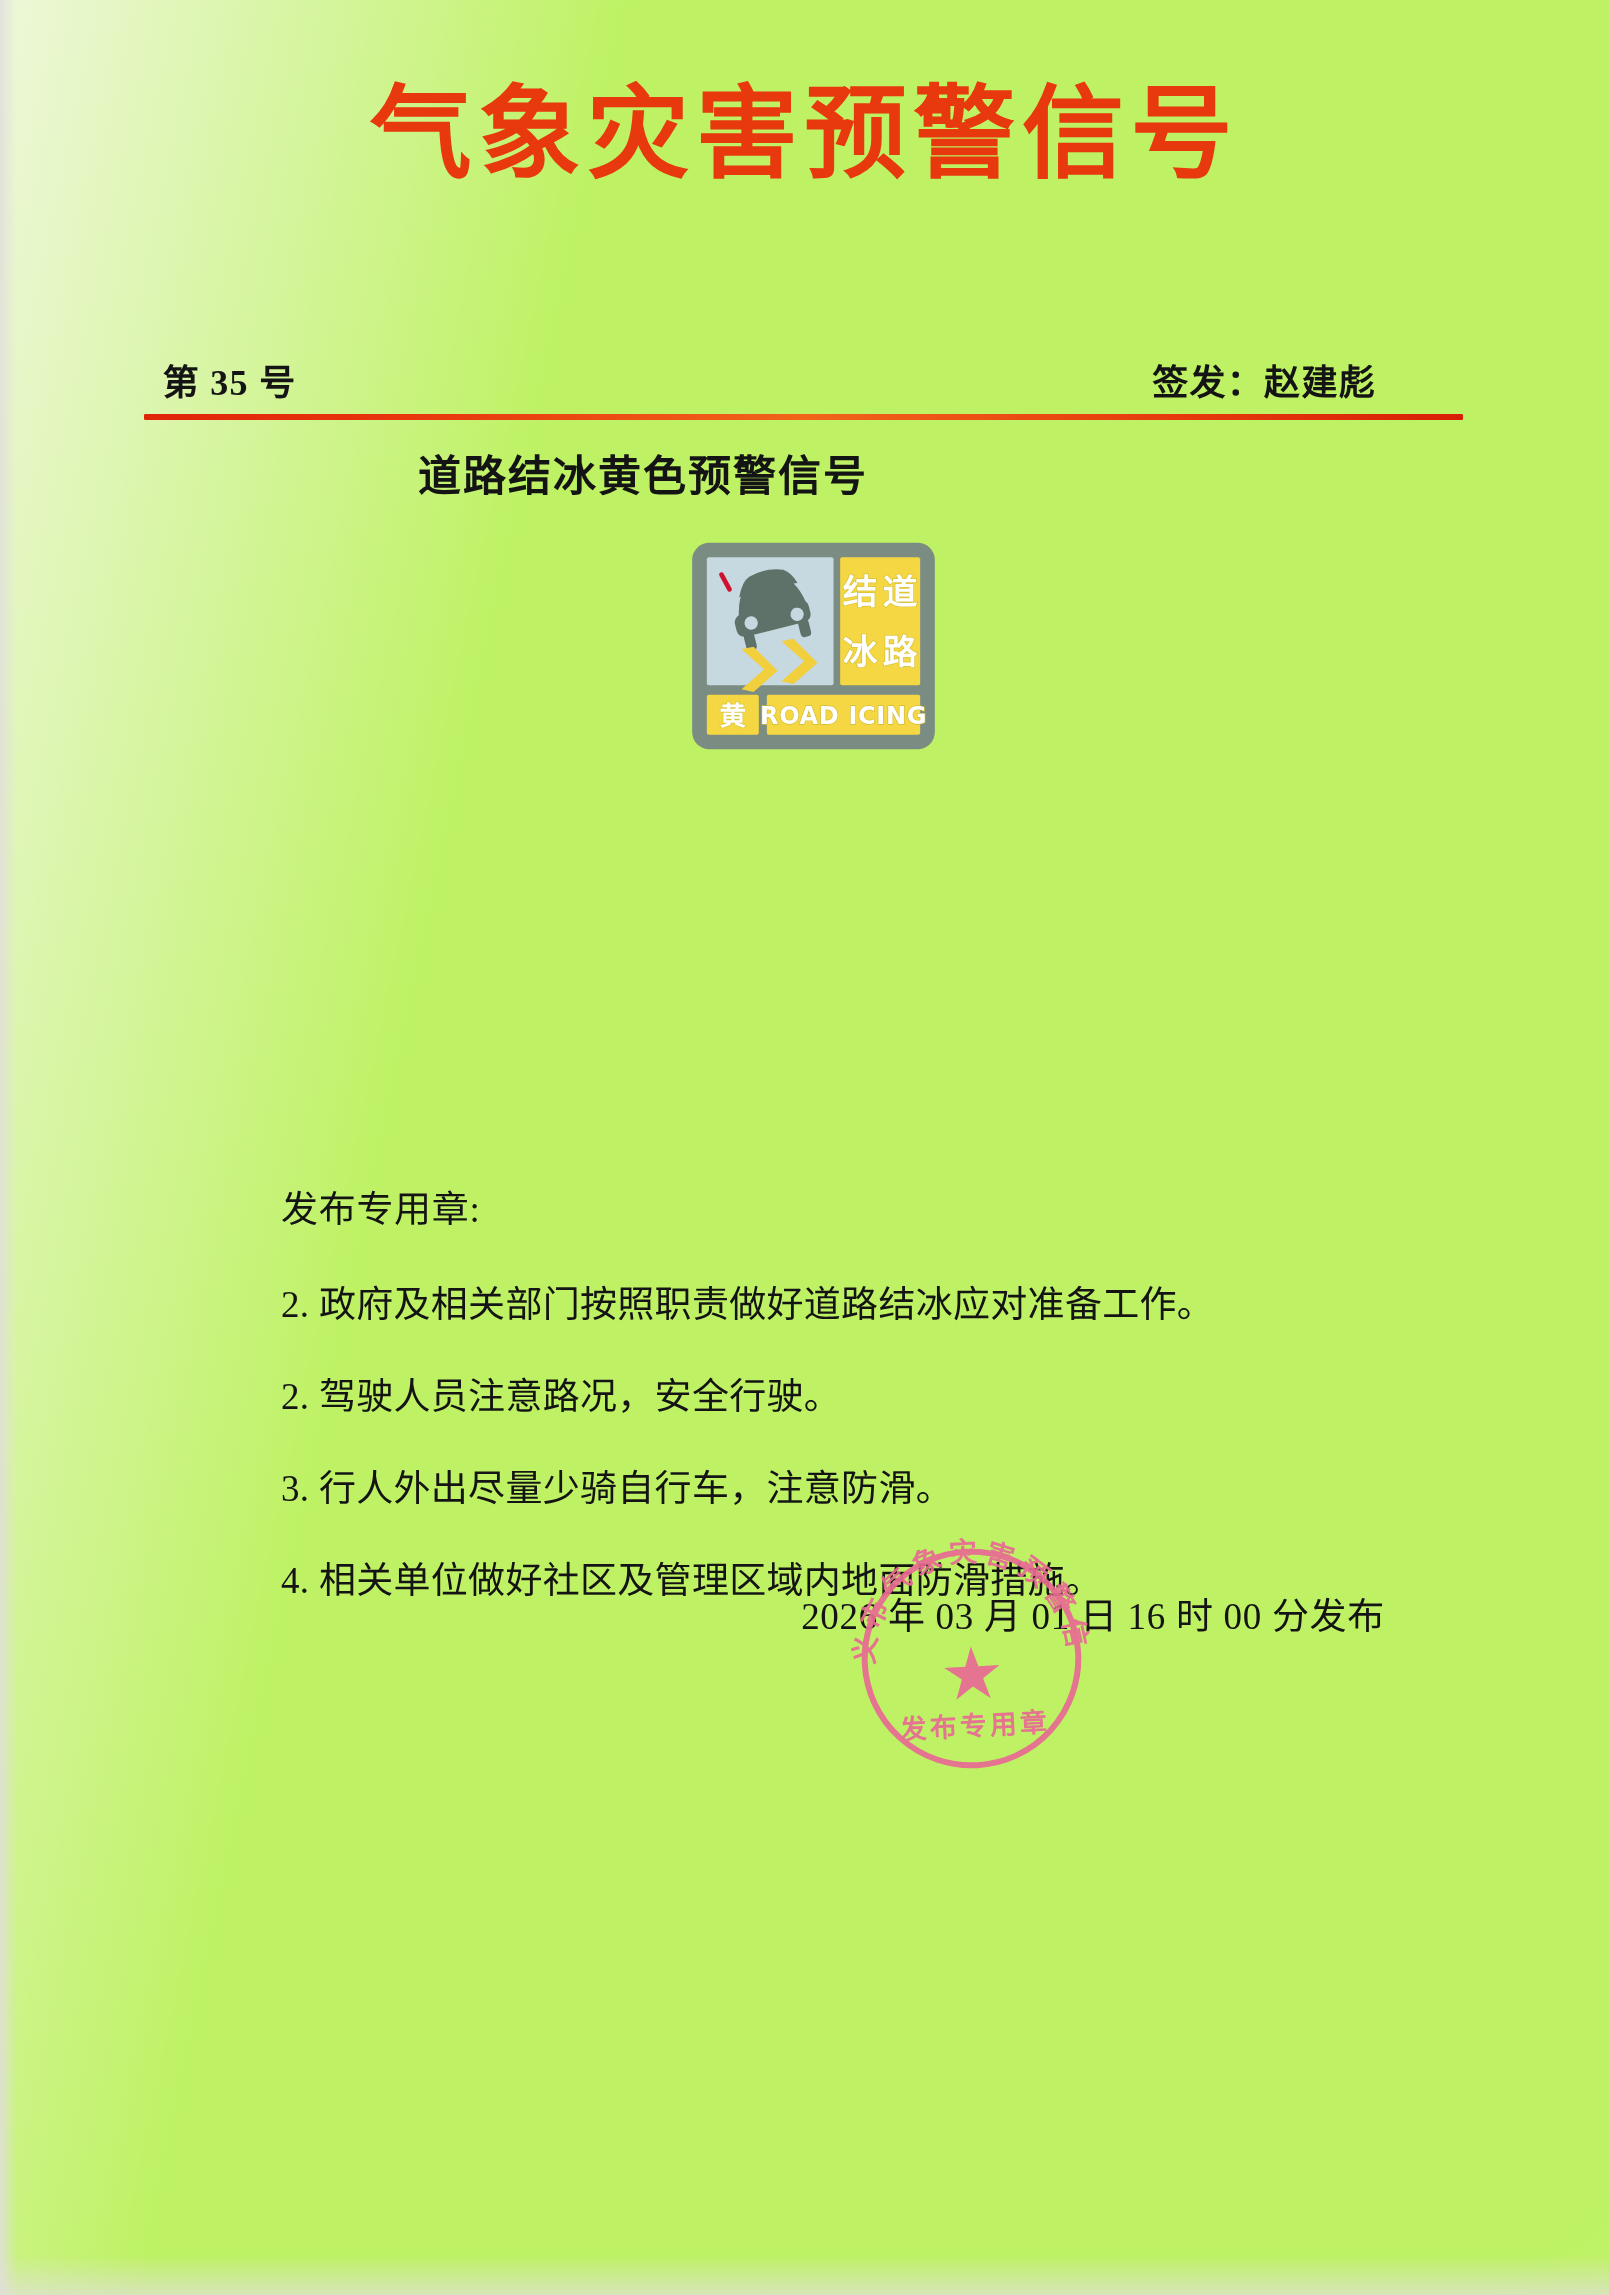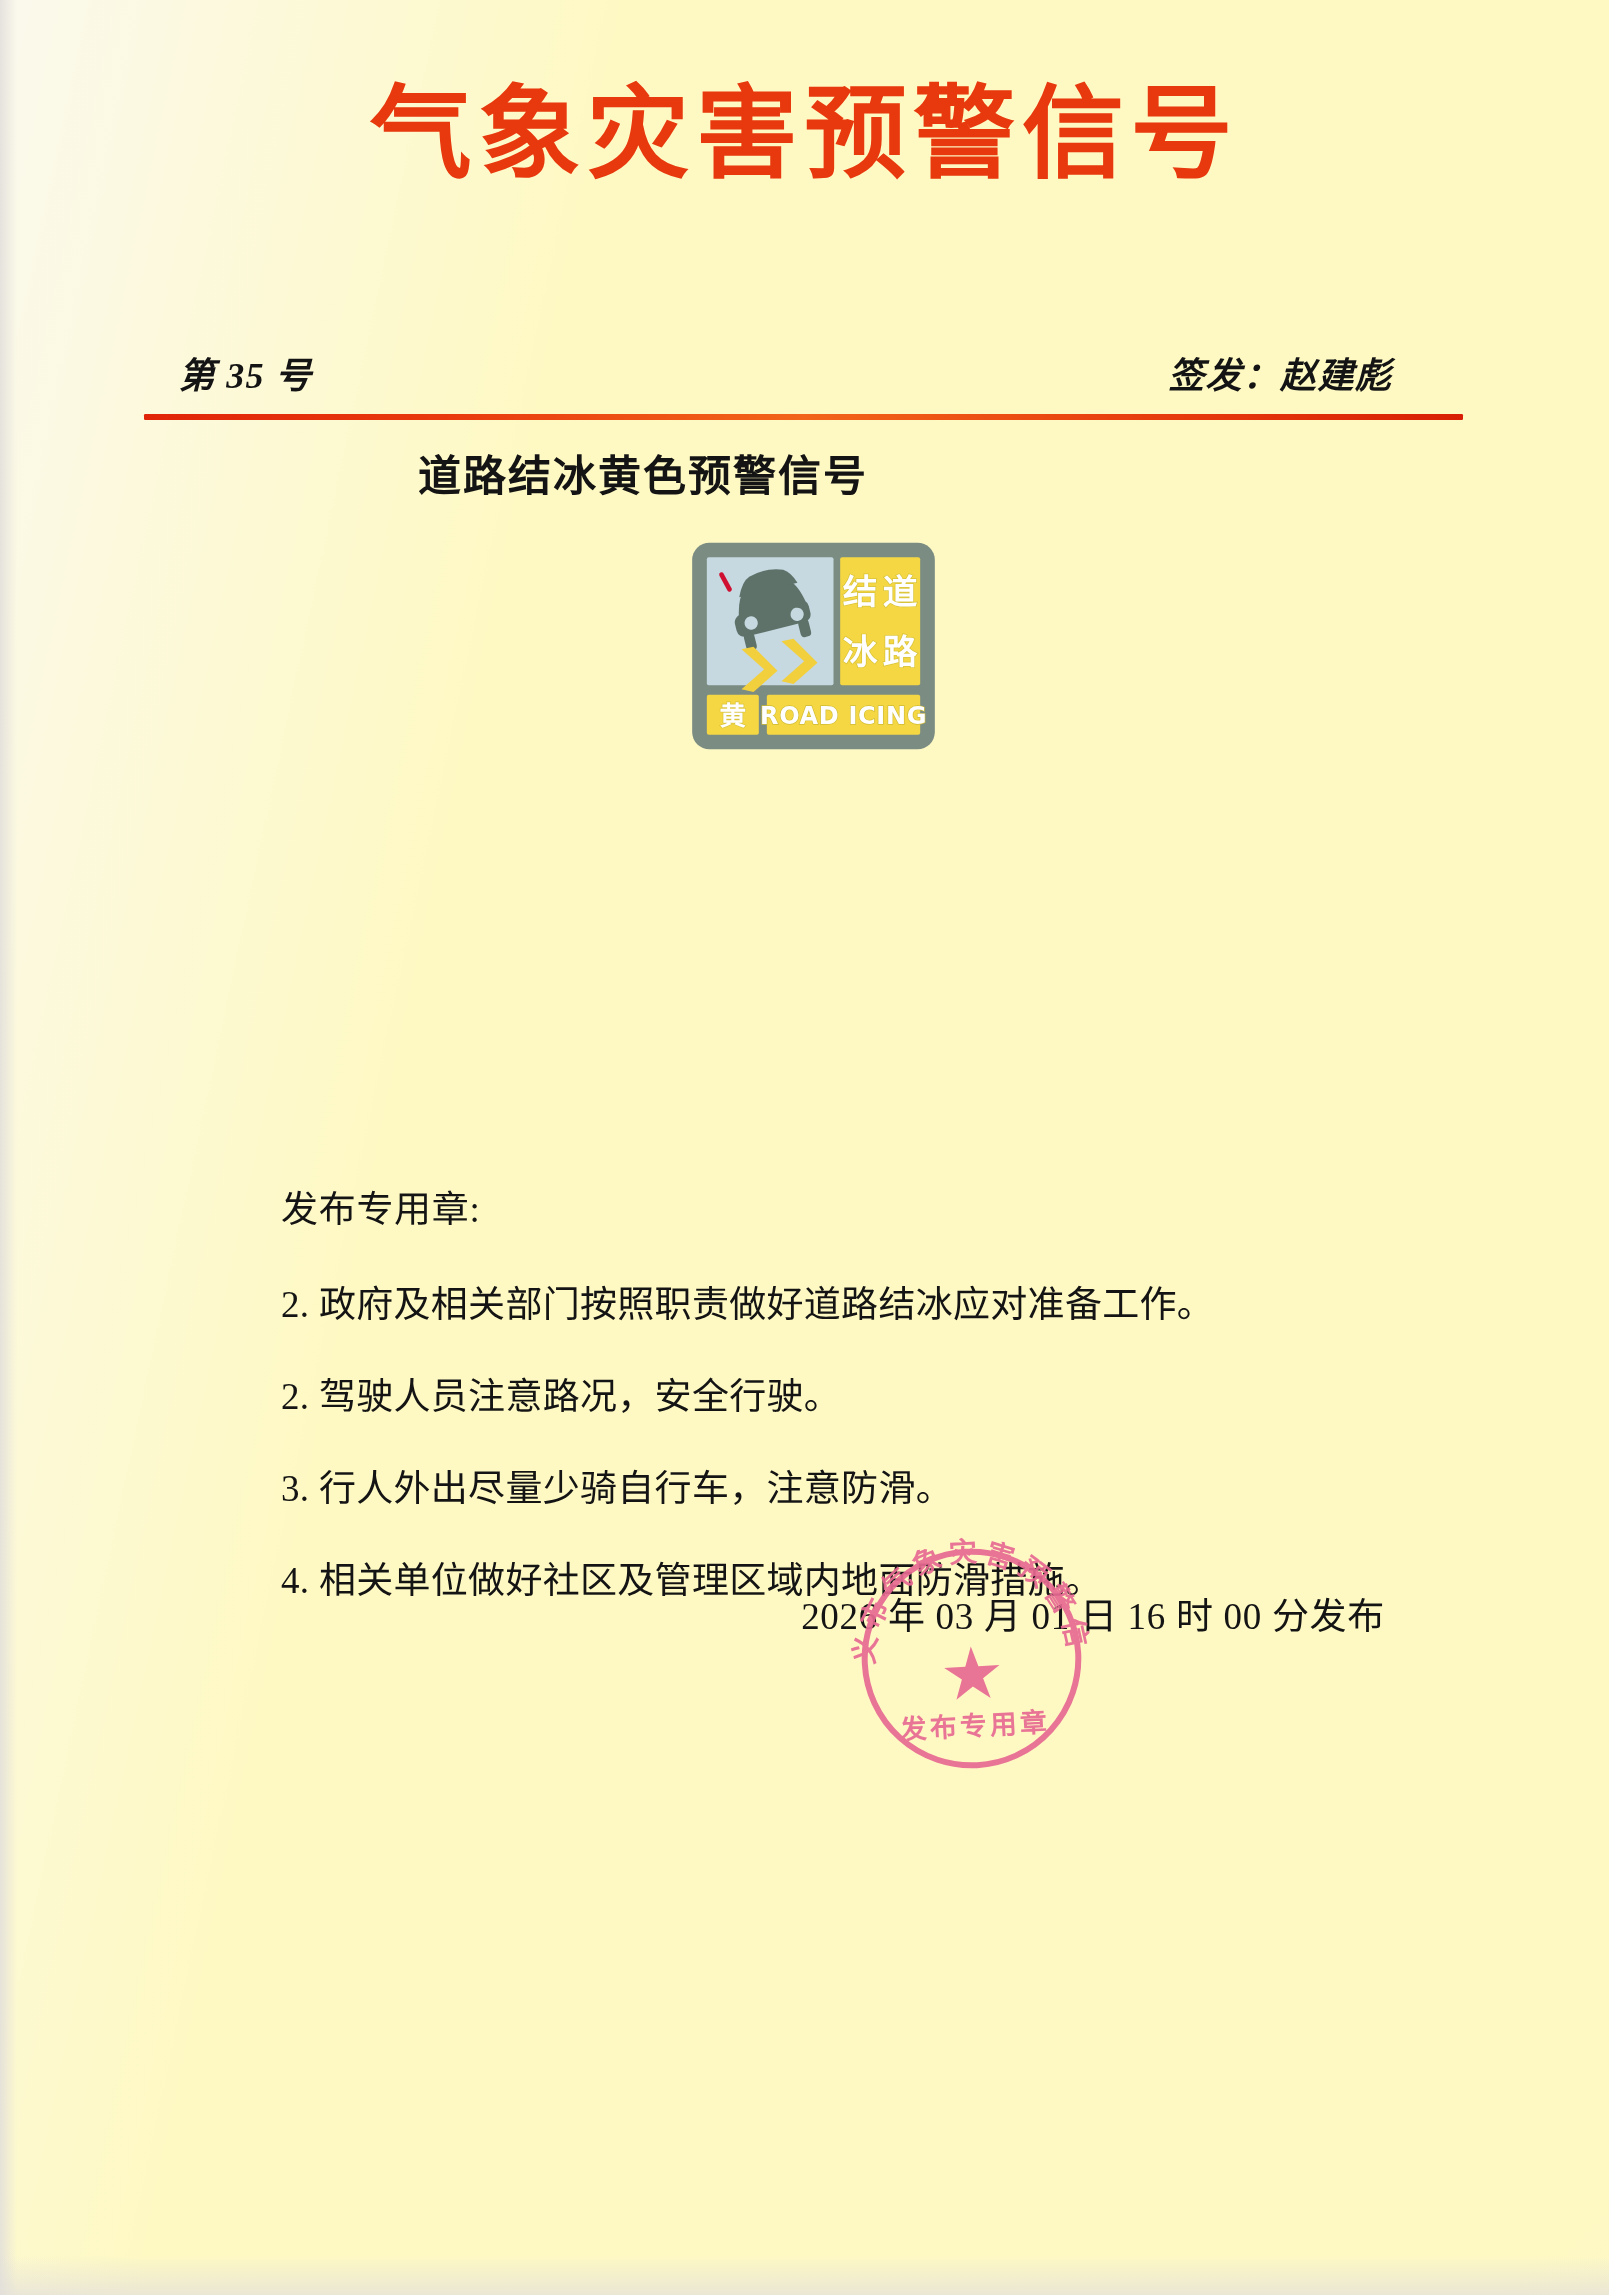--- a/index.html
+++ b/index.html
@@ -5,21 +5,21 @@
 <style>
   html, body {
     margin: 0;
     padding: 0;
     background: #f0f0f0;
   }
   .page {
     position: relative;
     width: 1609px;
     height: 2295px;
-    background: #fef9c3;
+    background: #bef264;
     overflow: hidden;
     font-family: "Liberation Serif", "DejaVu Serif", serif;
     color: #141414;
     box-sizing: border-box;
   }
   
   .paper-noise {
     position: absolute;
     inset: 0;
     pointer-events: none;
@@ -53,27 +53,26 @@
     font-family: "DejaVu Sans", "Liberation Sans", sans-serif;
     font-weight: 700;
     font-size: 102px;
     letter-spacing: 6.7px;
     line-height: 1;
     white-space: nowrap;
   }
   .meta-row {
     position: absolute;
     top: 358px;
-    left: 160px;
+    left: 144px;
     width: 1319px;
     height: 52px;
     display: flex;
-    align-items: flex-start;
+    align-items: center;
     justify-content: space-between;
-    font-style: italic;
   }
   .meta-issue,
   .meta-signer {
     font-family: "Liberation Serif", "DejaVu Serif", serif;
     font-weight: 700;
     font-size: 36px;
     letter-spacing: 1.3px;
     white-space: nowrap;
     line-height: 1.05;
   }

